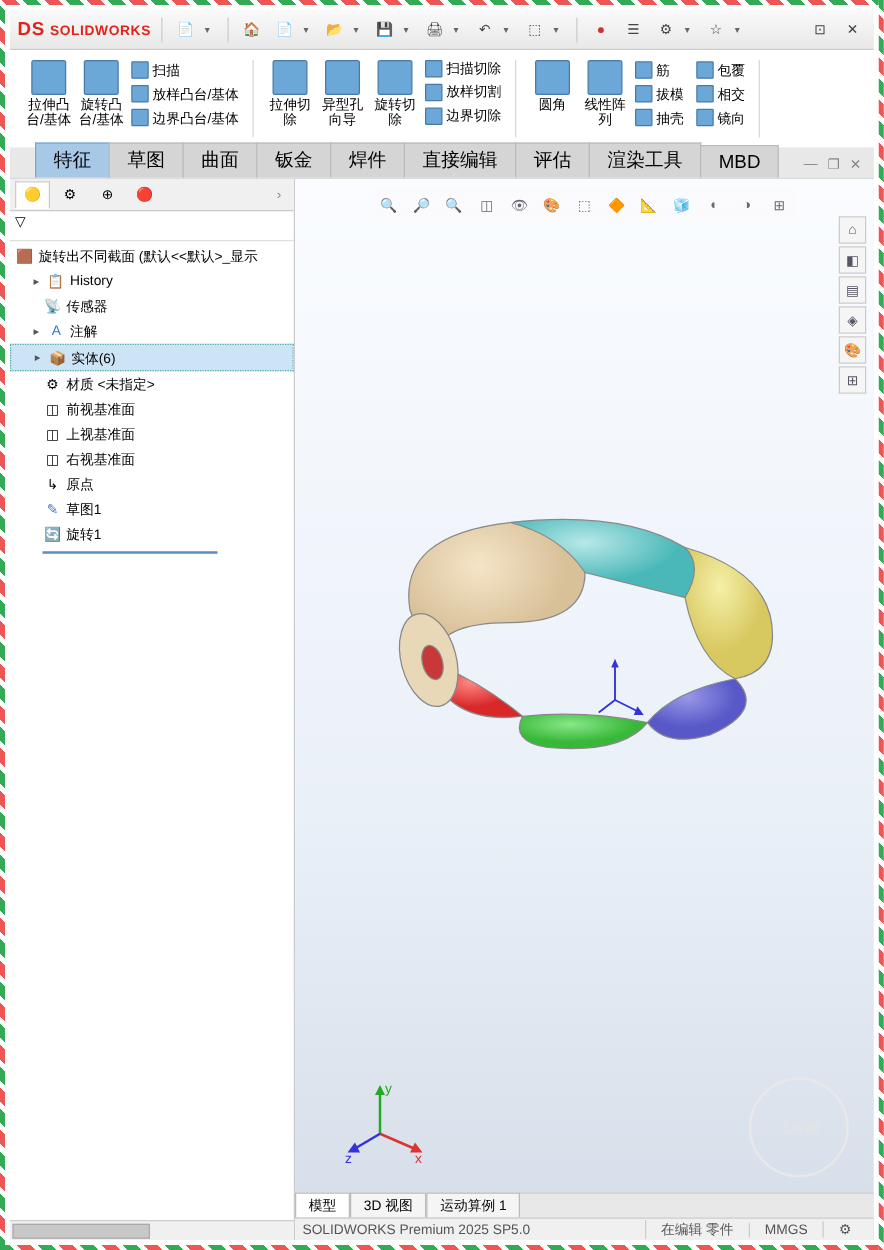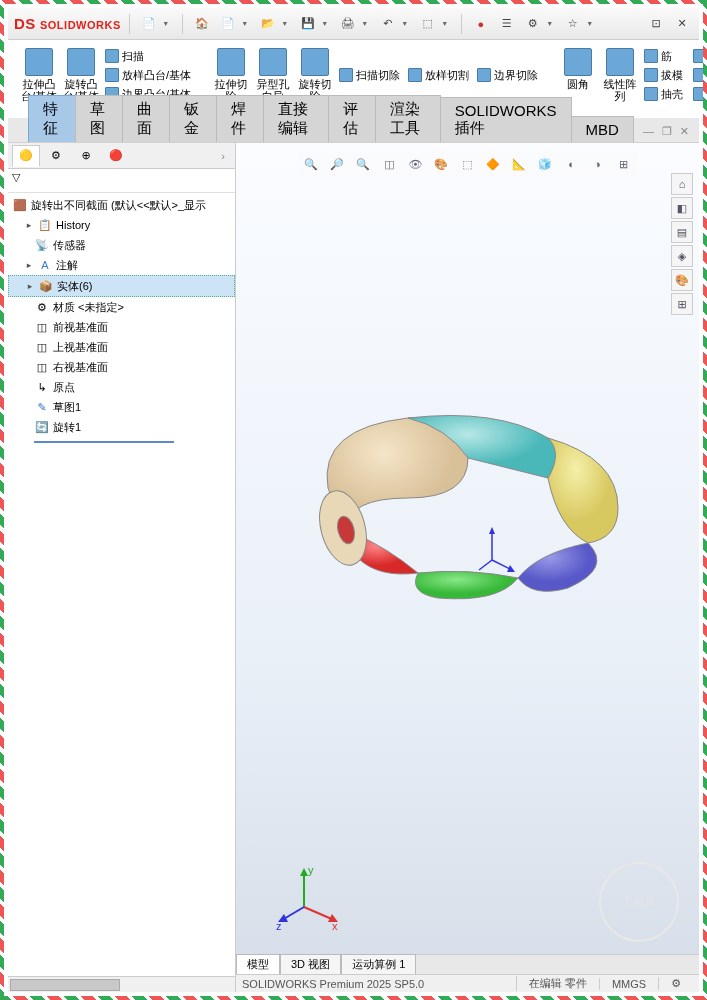--- a/index.html
+++ b/index.html
@@ -126,21 +126,21 @@
               <span>拉伸切除</span>
             </div>
           <div class="rib-big">
               <div class="ic"></div>
               <span>异型孔向导</span>
             </div>
           <div class="rib-big">
               <div class="ic"></div>
               <span>旋转切除</span>
             </div>
-          <div style="display:flex;flex-direction:row;gap:2px;justify-content:flex-start">
+          <div style="display:flex;flex-direction:column;gap:2px;justify-content:flex-start">
             <div class="rib-sm-row">
                 <span class="sic"></span>
                 <span>扫描切除</span>
               </div>
             <div class="rib-sm-row">
                 <span class="sic"></span>
                 <span>放样切割</span>
               </div>
             <div class="rib-sm-row">
                 <span class="sic"></span>
@@ -194,21 +194,20 @@
     </div>
     <div class="tabs">
       <div class="tab act">特征</div>
       <div class="tab">草图</div>
       <div class="tab">曲面</div>
       <div class="tab">钣金</div>
       <div class="tab">焊件</div>
       <div class="tab">直接编辑</div>
       <div class="tab">评估</div>
       <div class="tab">渲染工具</div>
-      <div class="tab">SOLIDWORKS 插件</div>
       <div class="tab">MBD</div>
       <div class="tab-ctrls">
         <span>—</span>
         <span>❐</span>
         <span>✕</span>
       </div>
     </div>
   </div>
 
   <div class="main">

